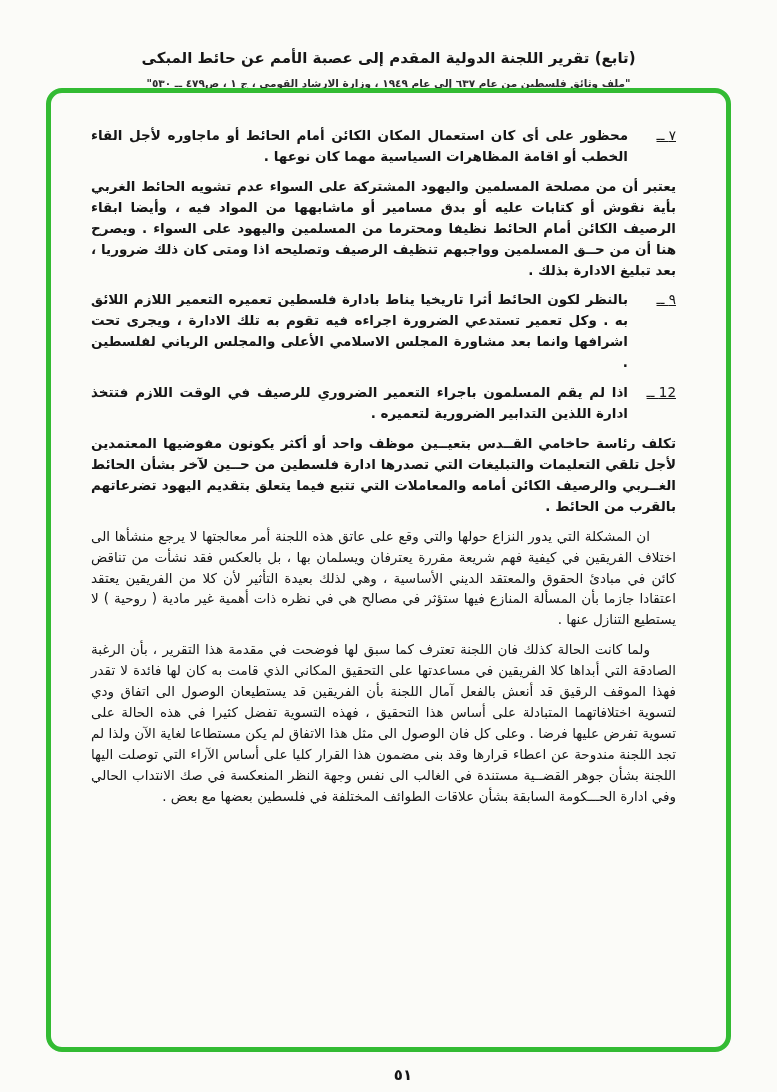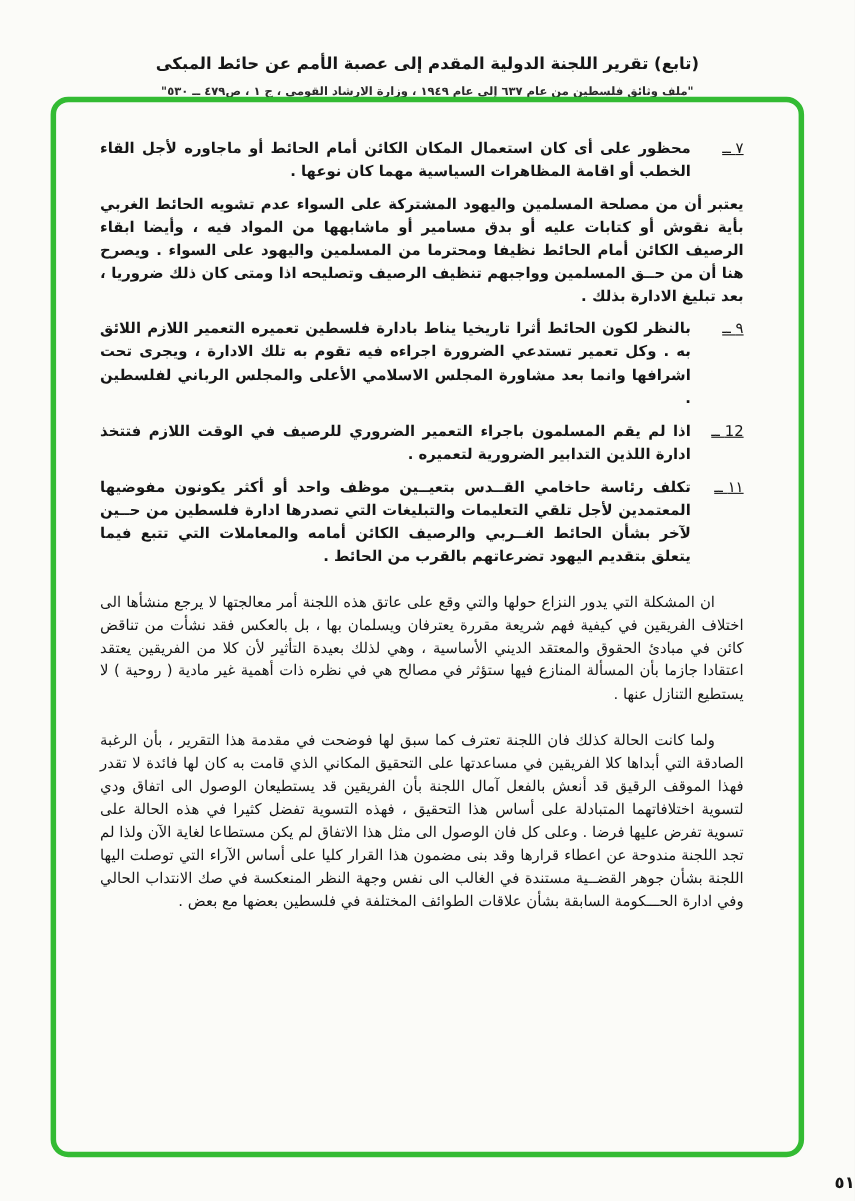--- a/index.html
+++ b/index.html
@@ -52,27 +52,27 @@
     padding: 32px 50px 14px 40px;
     direction: rtl;
     text-align: justify;
     font-size: 13.5px;
     line-height: 1.55;
     overflow: hidden;
   }
   .item { display: flex; margin-bottom: 9px; }
   .num  { flex: 0 0 48px; white-space: nowrap; text-decoration: underline; }
   .itext { flex: 1; text-align: justify; font-weight: bold; }
-  .para { text-indent: 26px; margin-top: 21px; }
+  .para { text-indent: 26px; margin-top: 9px; }
   .pagenum {
     position: absolute;
     bottom: 8px;
     left: 0;
     right: 0;
-    text-align: right;
+    text-align: center;
     font-weight: bold;
     font-size: 15px;
     padding-left: 29px;
   }
 </style>
 </head>
 <body style="color: rgb(22, 22, 22);">
 
 <div class="page">
 
@@ -97,21 +97,20 @@
         <span class="num">٩ ــ</span>
         <span class="itext">بالنظر لكون الحائط أثرا تاريخيا يناط بادارة فلسطين تعميره التعمير اللازم اللائق به . وكل تعمير تستدعي الضرورة اجراءه فيه تقوم به تلك الادارة ، ويجرى تحت اشرافها وانما بعد مشاورة المجلس الاسلامي الأعلى والمجلس الرباني لفلسطين .</span>
       </div>
 
       <div class="item">
         <span class="num">12 ــ</span>
         <span class="itext">اذا لم يقم المسلمون باجراء التعمير الضروري للرصيف في الوقت اللازم فتتخذ ادارة اللذين التدابير الضرورية لتعميره .</span>
       </div>
 
       <div class="item">
-        <span class="num">١١ ــ</span>
         <span class="itext">تكلف رئاسة حاخامي القــدس بتعيــين موظف واحد أو أكثر يكونون مفوضيها المعتمدين لأجل تلقي التعليمات والتبليغات التي تصدرها ادارة فلسطين من حــين لآخر بشأن الحائط الغــربي والرصيف الكائن أمامه والمعاملات التي تتبع فيما يتعلق بتقديم اليهود تضرعاتهم بالقرب من الحائط .</span>
       </div>
 
       <p class="para">ان المشكلة التي يدور النزاع حولها والتي وقع على عاتق هذه اللجنة أمر معالجتها لا يرجع منشأها الى اختلاف الفريقين في كيفية فهم شريعة مقررة يعترفان ويسلمان بها ، بل بالعكس فقد نشأت من تناقض كائن في مبادئ الحقوق والمعتقد الديني الأساسية ، وهي لذلك بعيدة التأثير لأن كلا من الفريقين يعتقد اعتقادا جازما بأن المسألة المنازع فيها ستؤثر في مصالح هي في نظره ذات أهمية غير مادية ( روحية ) لا يستطيع التنازل عنها .</p>
       <p class="para">ولما كانت الحالة كذلك فان اللجنة تعترف كما سبق لها فوضحت في مقدمة هذا التقرير ، بأن الرغبة الصادقة التي أبداها كلا الفريقين في مساعدتها على التحقيق المكاني الذي قامت به كان لها فائدة لا تقدر فهذا الموقف الرقيق قد أنعش بالفعل آمال اللجنة بأن الفريقين قد يستطيعان الوصول الى اتفاق ودي لتسوية اختلافاتهما المتبادلة على أساس هذا التحقيق ، فهذه التسوية تفضل كثيرا في هذه الحالة على تسوية تفرض عليها فرضا . وعلى كل فان الوصول الى مثل هذا الاتفاق لم يكن مستطاعا لغاية الآن ولذا لم تجد اللجنة مندوحة عن اعطاء قرارها وقد بنى مضمون هذا القرار كليا على أساس الآراء التي توصلت اليها اللجنة بشأن جوهر القضــية مستندة في الغالب الى نفس وجهة النظر المنعكسة في صك الانتداب الحالي وفي ادارة الحـــكومة السابقة بشأن علاقات الطوائف المختلفة في فلسطين بعضها مع بعض .</p>
 
     </div>
   </div>
 
   <div class="pagenum">٥١</div>

